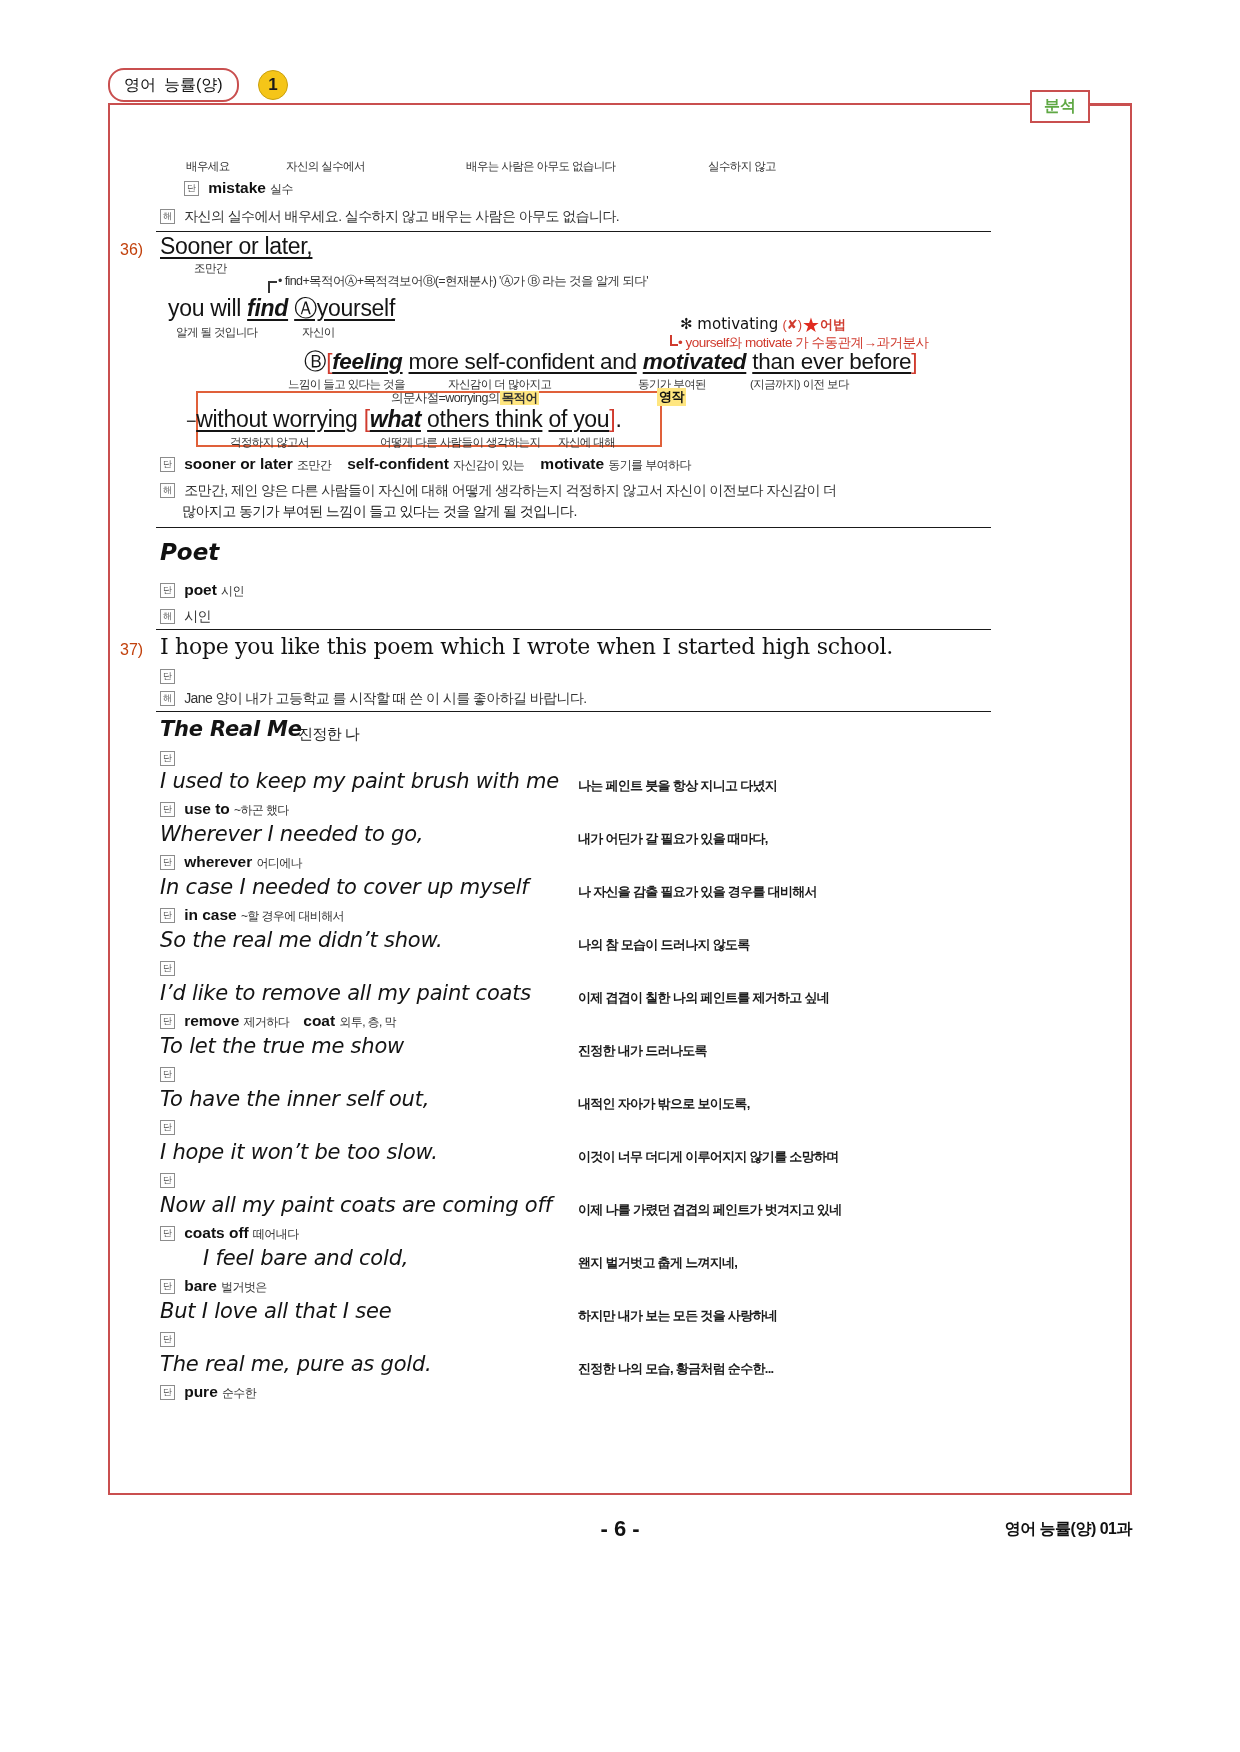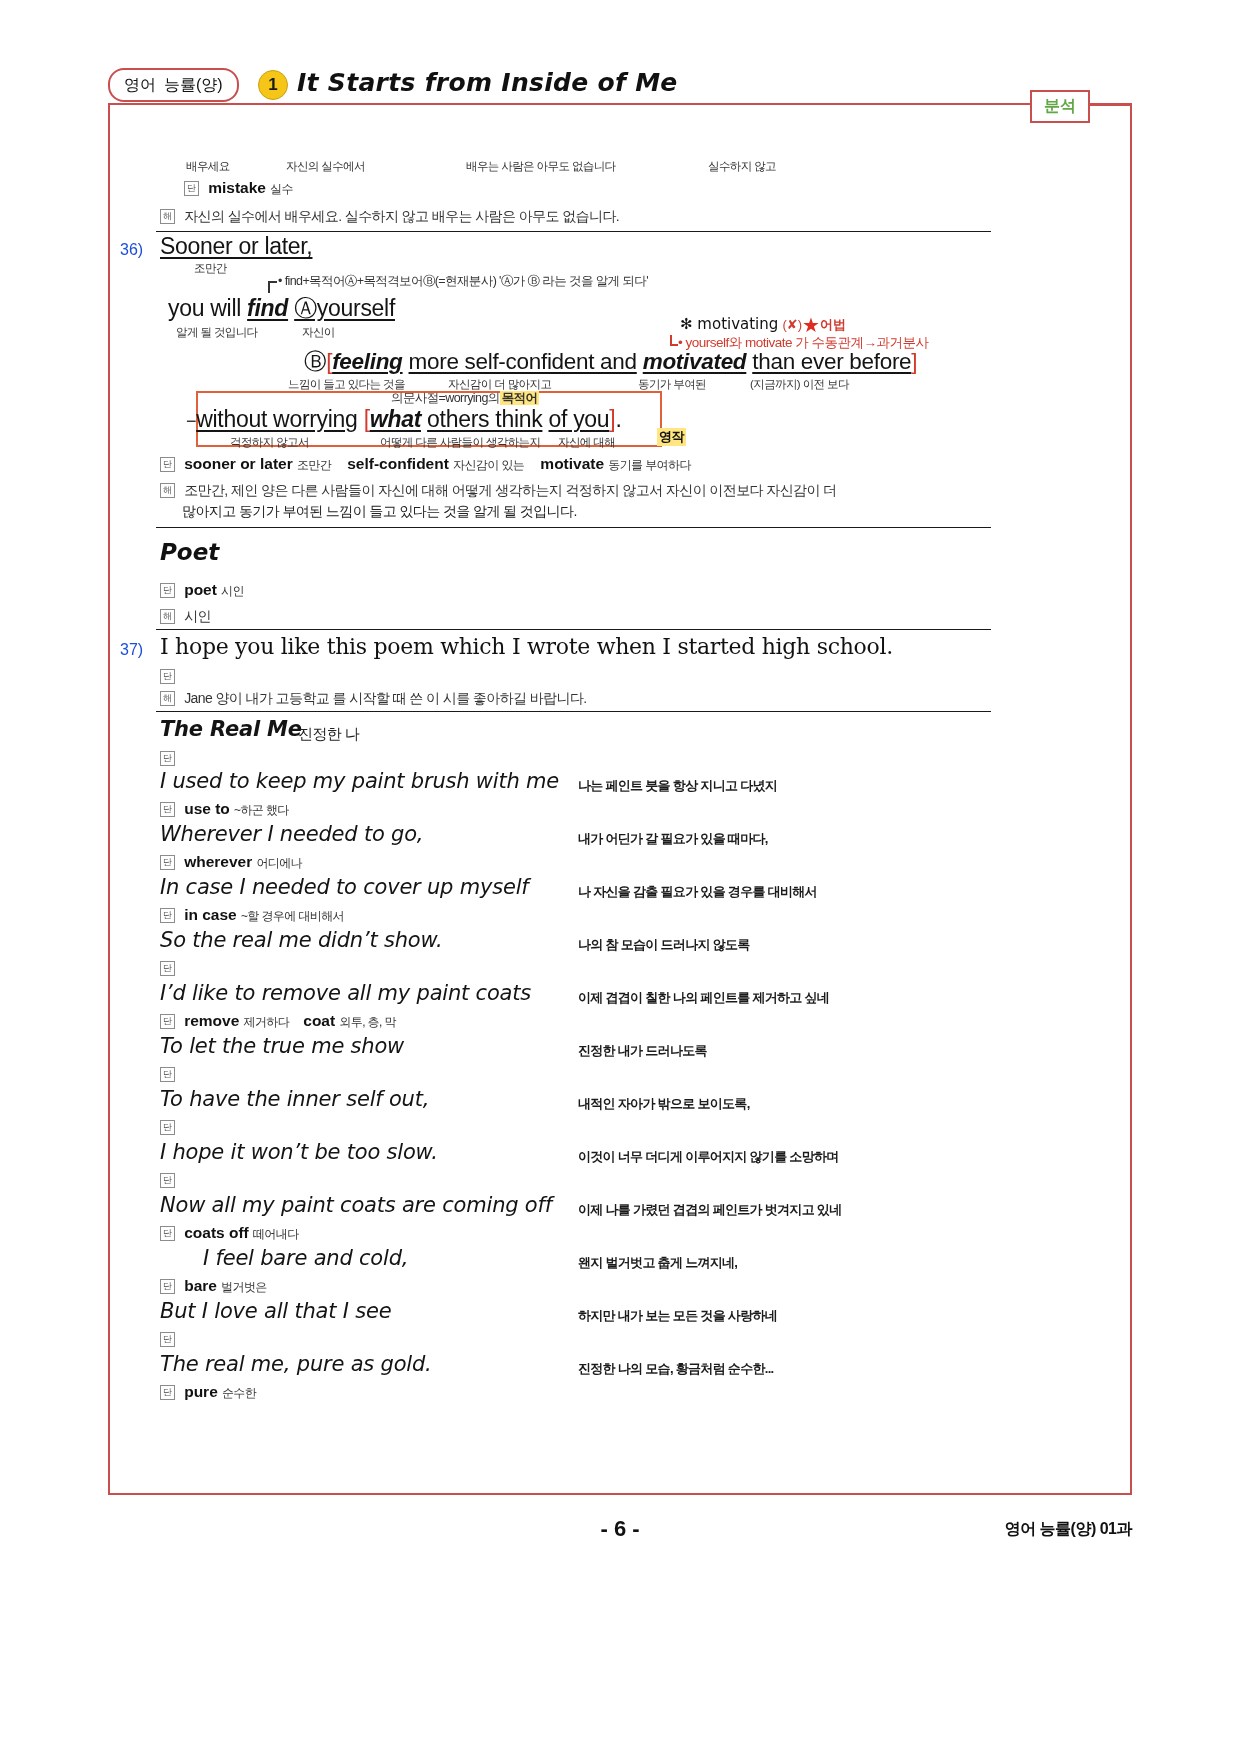--- a/index.html
+++ b/index.html
@@ -66,29 +66,29 @@
 
   .tagbox {
     display:inline-block; width:15px; height:15px;
     border:1px solid #8c8c8c; color:#555;
     font-size:9px; line-height:13px; text-align:center;
     vertical-align:2px; margin-right:5px;
     font-family:"Liberation Sans", sans-serif;
   }
   .hr { position:absolute; height:1px; background:#1a1a1a; }
 
-  .num { position:absolute; font-size:16px; color:#1d4ed8; }
+  .num { position:absolute; font-size:16px; color:#c2410c; }
 
   .poem-line { position:absolute; font-family:"DejaVu Sans", sans-serif; font-style:italic; font-size:21px; color:#141414; letter-spacing:-0.2px; }
   .hand { position:absolute; font-family:"Liberation Sans", sans-serif; font-size:13px; color:#1b1b1b; letter-spacing:-0.7px; font-weight:600; }
   .voc { position:absolute; font-size:15px; }
   .voc .w { font-weight:bold; font-size:15.5px; }
   .voc .m { font-size:12px; color:#333; letter-spacing:-0.6px; }
 
-  .hl { background:#ffe680; padding:0 2px; font-weight:bold;margin-top:40px; }
+  .hl { background:#ffe680; padding:0 2px; font-weight:bold; }
   .redtxt { color:#d03b2e; }
   .orangebox { position:absolute; border:2px solid #e0603a; }
 
   .star {
     display:inline-block; color:#e02b20; font-size:20px; line-height:1;
     vertical-align:-3px;
   }
 
   #footer-page { position:absolute; left:0; top:1516px; width:1240px; text-align:center;
     font-size:22px; font-weight:bold; color:#111; }
@@ -96,21 +96,20 @@
 </style>
 </head>
 <body>
 
 <div id="header">
   <div id="title-chip">
     <span>영어</span>
     <span>능률(양)</span>
   </div>
   <div id="lesson-badge">1</div>
-  <div id="lesson-title">It Starts from Inside of Me</div>
 </div>
 
 <div id="page-frame"></div>
 <div id="analysis-stub"></div>
 <div id="analysis-badge">분석</div>
 
 <div id="content">
 
   <div class="kor-sm" style="position:absolute;left:78px;top:56px;">배우세요</div>
   <div class="kor-sm" style="position:absolute;left:178px;top:56px;">자신의 실수에서</div>

